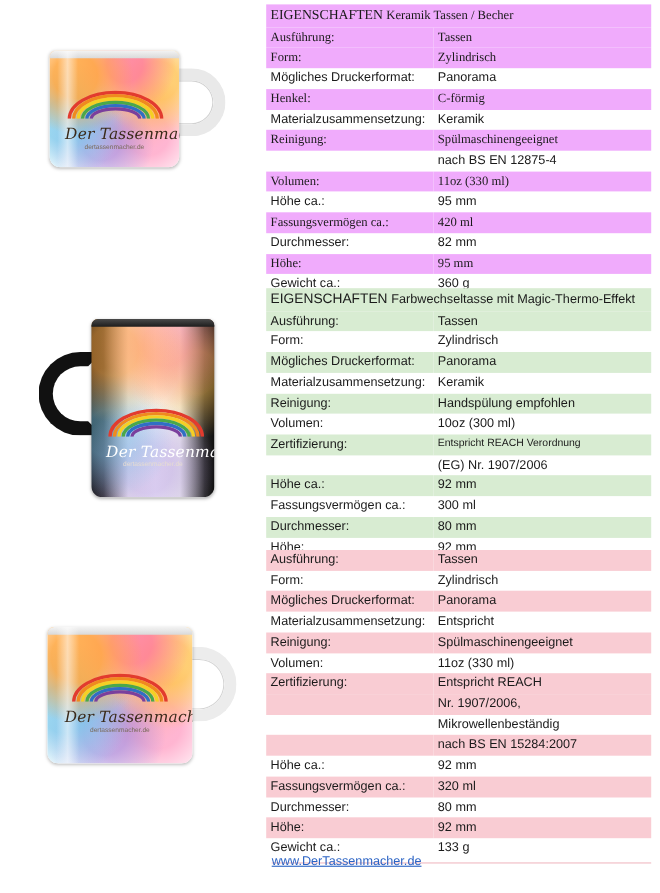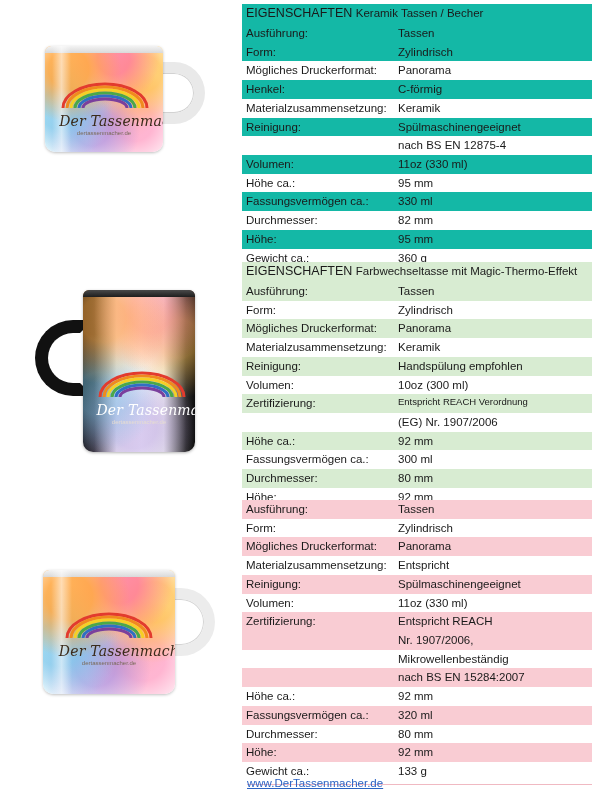--- a/index.html
+++ b/index.html
@@ -51,21 +51,21 @@
   tr.head td {
     font-size: 12.5px;
     padding-bottom: 3px;
     padding-top: 1px;
   }
   .head-strong { font-size: 12.5px; }
   .head-sub { font-size: 11.5px; }
   .small-val { font-size: 9.5px; }
 
   
-  .t-orange { background: #14b8a6; }
+  .t-orange { background: #f0abfc; font-family: Liberation Serif, serif; }
   .t-green  { background: #d8ecd2; }
   .t-pink   { background: #f9ccd3; }
 
   
   .mug-wrap { position: relative; }
 
   .mug-body {
     position: absolute;
     border-radius: 6px 6px 10px 10px;
     overflow: hidden;
@@ -229,21 +229,21 @@
             <tr class="t-orange">
               <td class="key">Volumen:</td>
               <td class="val">11oz (330 ml)</td>
             </tr>
             <tr>
               <td class="key">Höhe ca.:</td>
               <td class="val">95 mm</td>
             </tr>
             <tr class="t-orange">
               <td class="key">Fassungsvermögen ca.:</td>
-              <td class="val">330 ml</td>
+              <td class="val">420 ml</td>
             </tr>
             <tr>
               <td class="key">Durchmesser:</td>
               <td class="val">82 mm</td>
             </tr>
             <tr class="t-orange">
               <td class="key">Höhe:</td>
               <td class="val">95 mm</td>
             </tr>
             <tr>

